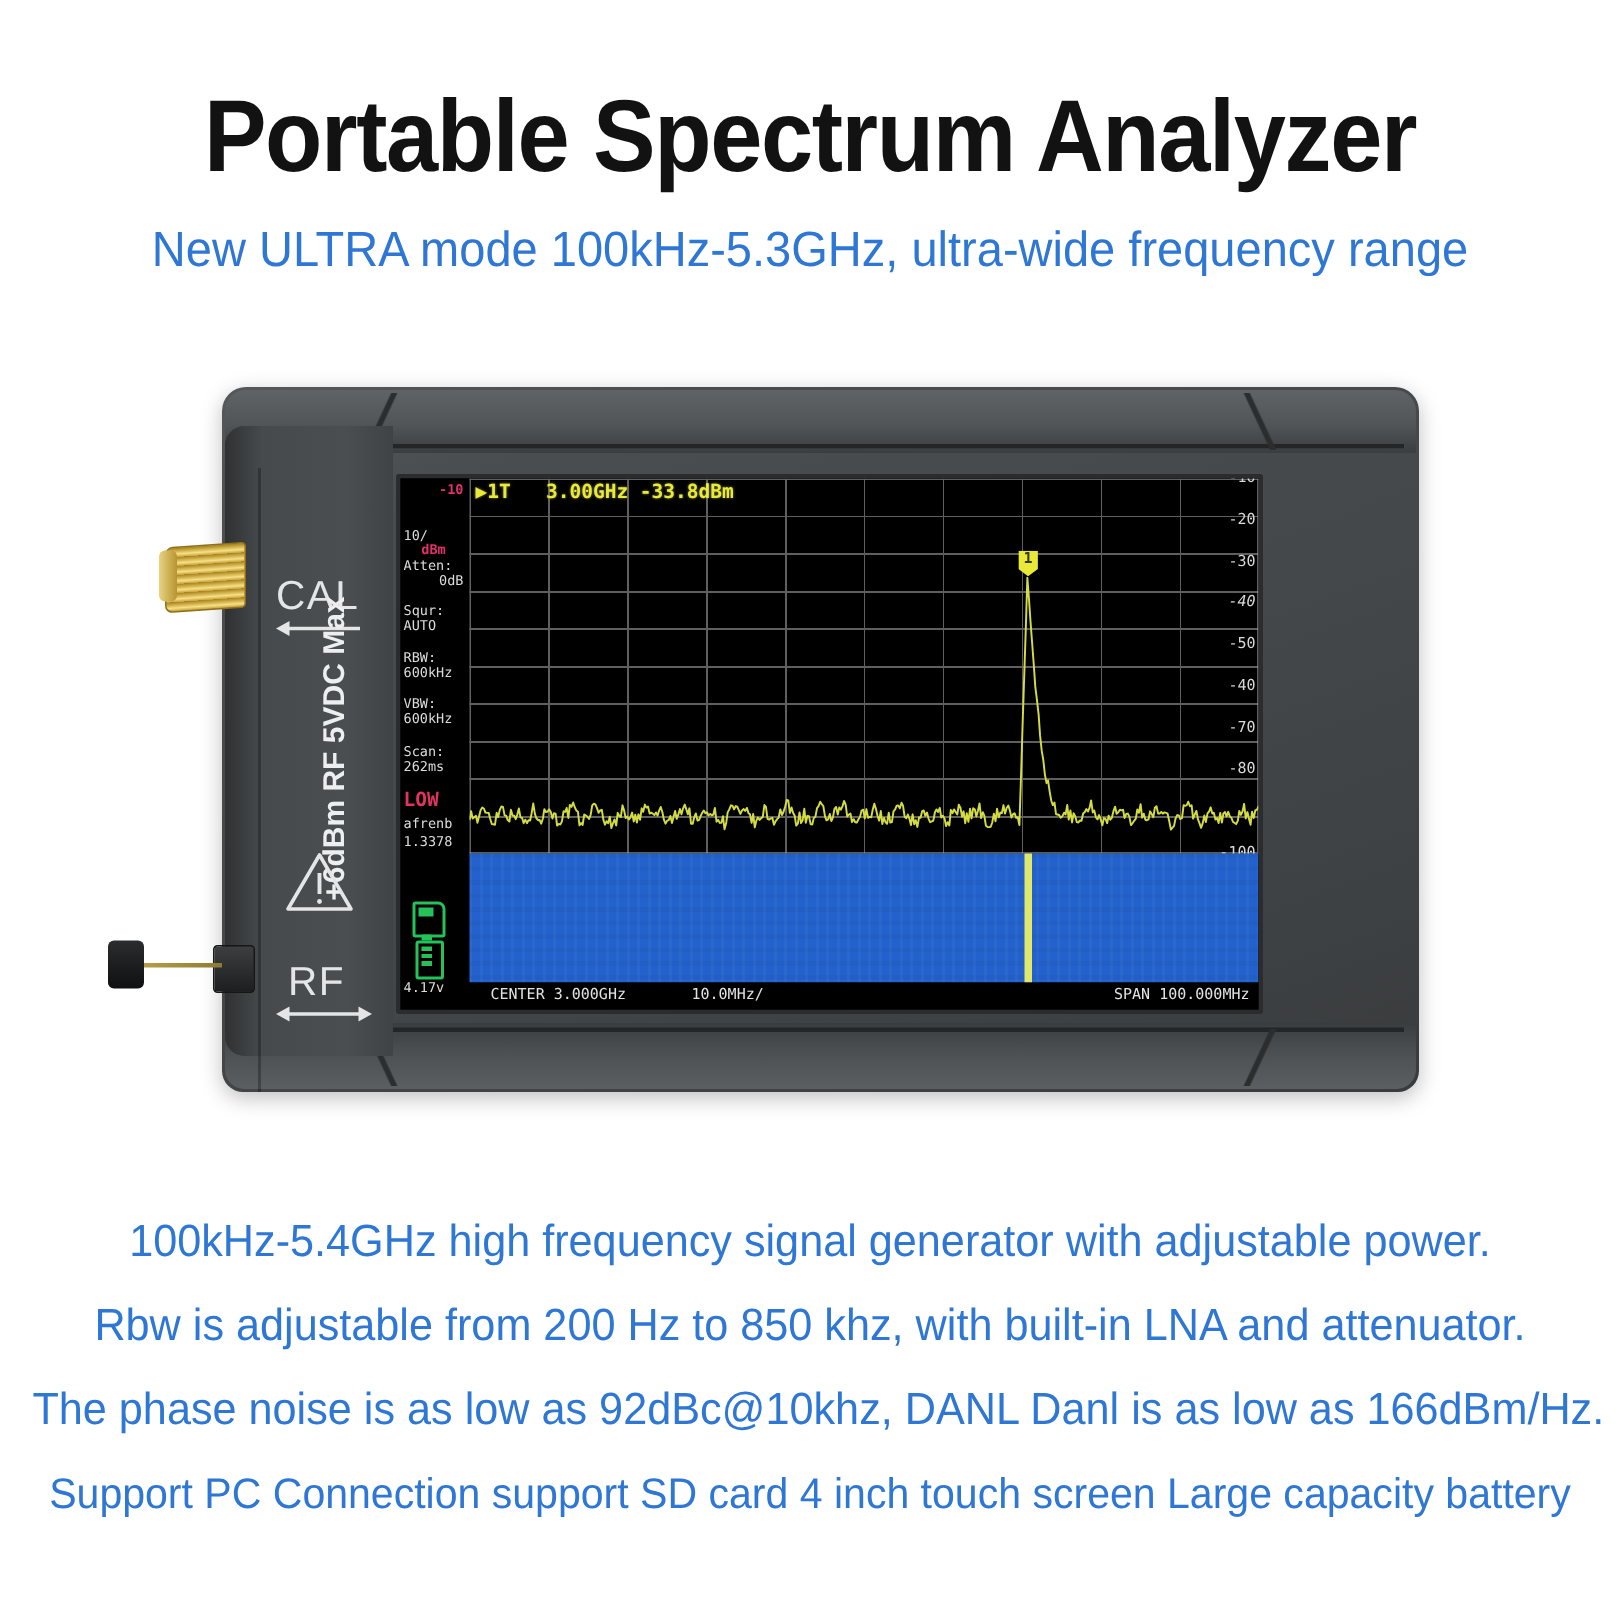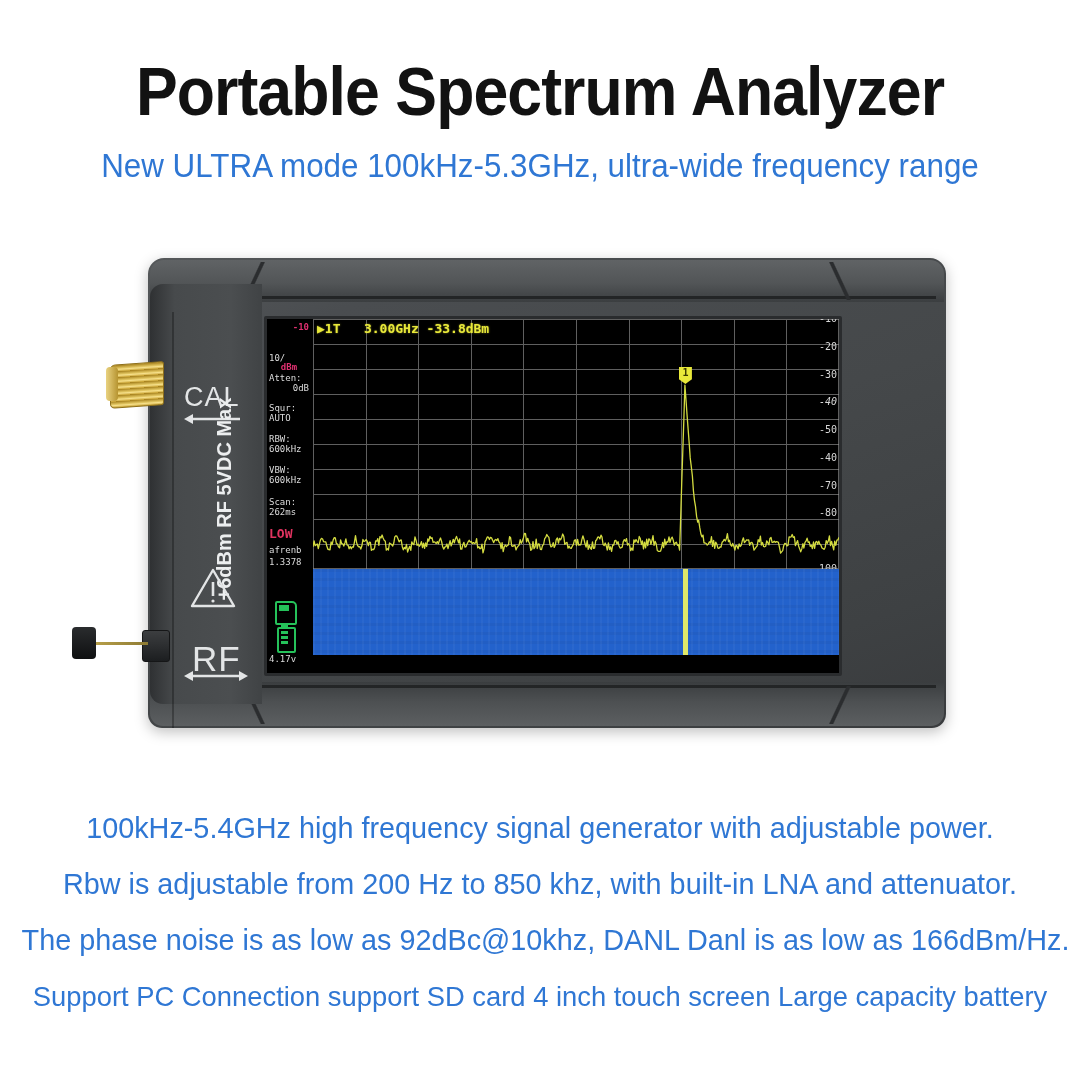--- a/index.html
+++ b/index.html
@@ -94,21 +94,21 @@
     background:rgba(0,0,0,0.28);
   }
   .panel-text{
     position:absolute;color:#e3e5e6;font-weight:normal;
     font-family:"Liberation Sans", sans-serif;
   }
   #cal-label{left:34px;top:98px;font-size:27px;letter-spacing:1px;}
   #cal-arrow{
     position:absolute;left:34px;top:128px;width:58px;height:14px;
   }
-  #rf-label{left:42px;top:355px;font-size:35px;letter-spacing:1px;}
+  #rf-label{left:42px;top:355px;font-size:27px;letter-spacing:1px;}
   #rf-arrow{
     position:absolute;left:34px;top:385px;width:64px;height:14px;
   }
   #rating-text{
     position:absolute;left:-6px;top:225px;width:160px;
     transform:rotate(-90deg);
     transform-origin:center center;
     text-align:center;
     color:#eceeef;font-weight:bold;font-size:20px;line-height:23px;
     white-space:nowrap;
@@ -466,20 +466,25 @@
             <div class="db-lbl" style="top: 188.444px;">-80</div>
             <div class="db-lbl" style="top: 244px;">-100</div>
           </div>
       </div>
 
       <div id="waterfall">
         <div id="waterfall-noise"></div>
         <div id="waterfall-line" style="left: 369.919px;"></div>
       </div>
 
+      <div id="status-bar">
+        <span id="st-center">CENTER 3.000GHz</span>
+        <span id="st-perdiv">10.0MHz/</span>
+        <span id="st-span">SPAN 100.000MHz</span>
+      </div>
     </div>
   </div>
 </div>
 
 <div id="features">
   <div class="feat">100kHz-5.4GHz high frequency signal generator with adjustable power.</div>
   <div class="feat">Rbw is adjustable from 200 Hz to 850 khz, with built-in LNA and attenuator.</div>
   <div class="feat">The phase noise is as low as 92dBc@10khz, DANL Danl is as low as 166dBm/Hz.</div>
   <div class="feat" id="feat-last">Support PC  Connection support SD card  4 inch touch screen  Large capacity battery</div>
 </div>

